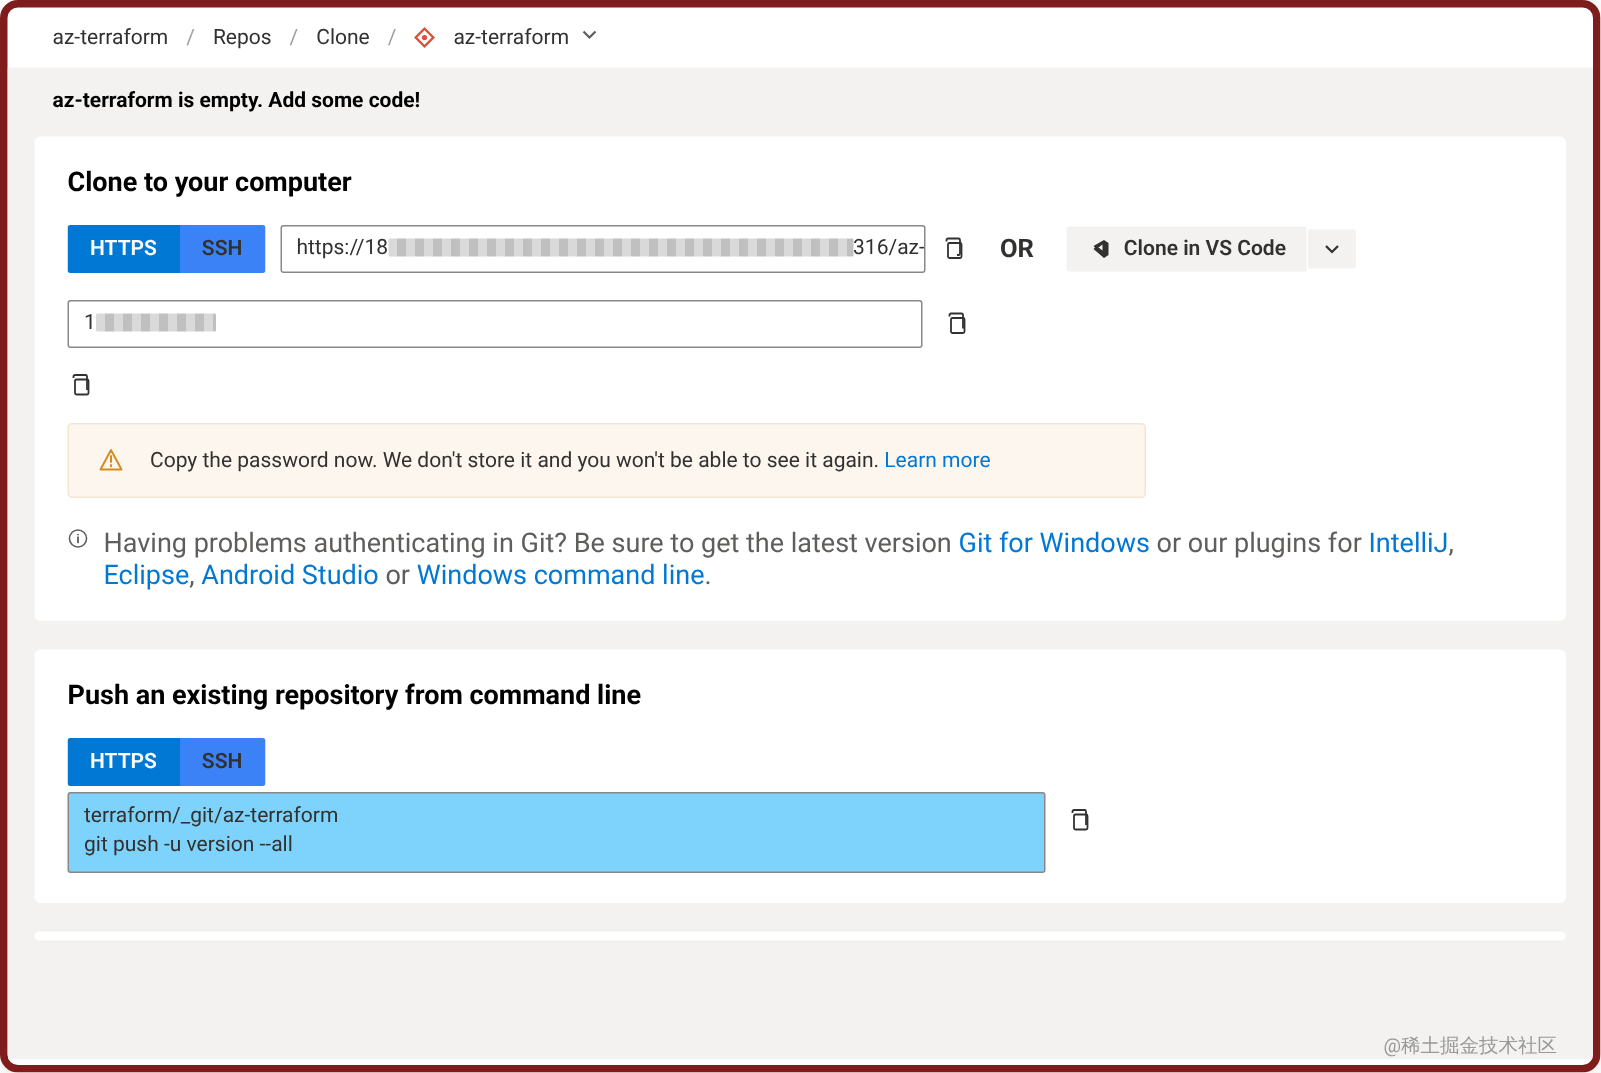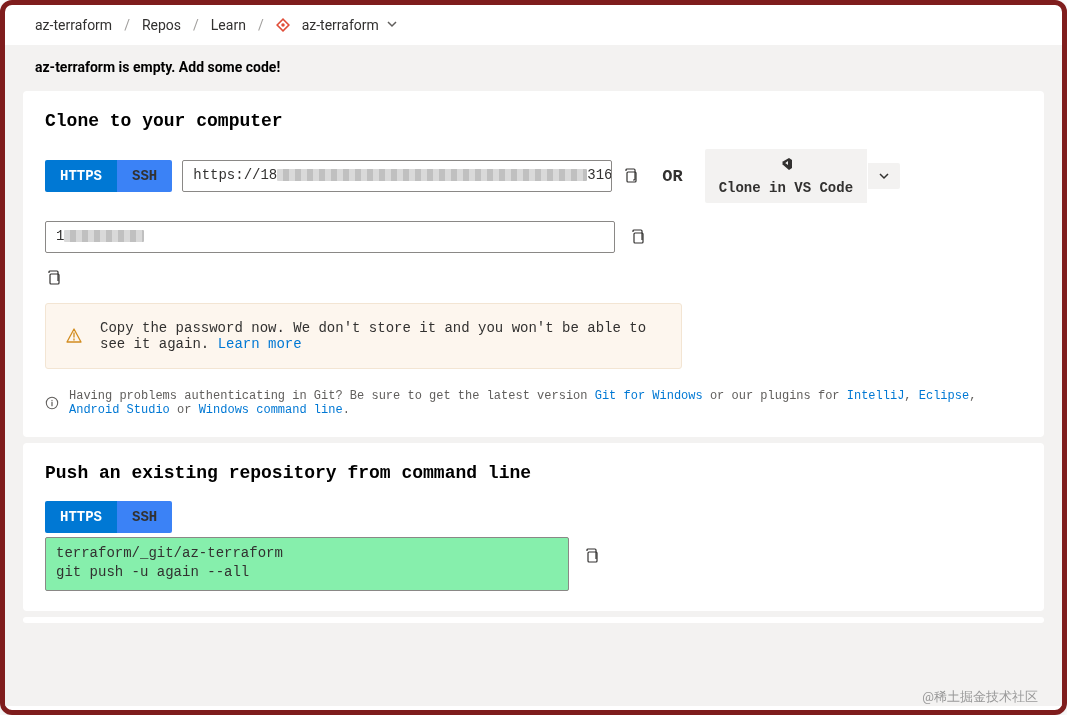--- a/index.html
+++ b/index.html
@@ -5,60 +5,60 @@
 * { box-sizing: border-box; margin: 0; padding: 0; }
 body { font-family: -apple-system, BlinkMacSystemFont, "Segoe UI", Roboto, Helvetica, Arial, sans-serif; background: #fff; color: #323130; font-size: 14px; }
 .window { width: 1067px; height: 715px; border: 5px solid #7f1d1d; border-radius: 12px; overflow: hidden; position: relative; background: #fff; box-shadow: 0 2px 8px rgba(0,0,0,0.1); }
 .breadcrumbs { display: flex; align-items: center; padding: 12px 30px; gap: 12px; font-size: 14px; color: #605e5c; }
 .breadcrumbs .sep { color: #a19f9d; }
 .breadcrumbs .crumb { color: #323130; cursor: pointer; }
 .breadcrumbs .repo-icon { width: 14px; height: 14px; display: inline-block; }
 .breadcrumbs .chev { color: #605e5c; margin-left: 4px; }
 .content-area { background: #f3f2f1; padding: 0 18px 18px 18px; height: calc(100% - 44px); overflow: hidden; }
 .page-title { font-size: 14px; font-weight: 700; padding: 14px 12px 16px 12px; color: #000; }
-.card { background: #fff; border-radius: 4px; padding: 20px 22px; margin-bottom: 6px; font-family: Liberation Mono, monospace; }
+.card { background: #fff; border-radius: 4px; padding: 20px 22px; margin-bottom: 19px; }
 .card-title { font-size: 18px; font-weight: 700; margin-bottom: 18px; color: #000; }
 .clone-row { display: flex; align-items: center; gap: 10px; margin-bottom: 18px; }
 .pill-group { display: flex; }
 .pill { padding: 7px 14px; font-size: 14px; font-weight: 600; cursor: pointer; border: 1px solid transparent; background: #3b82f6; color: #323130; }
 .pill.active { background: #0078d4; color: #fff; }
 .pill:first-child { border-radius: 2px 0 0 2px; }
 .pill:last-child { border-radius: 0 2px 2px 0; }
 .url-input { flex: 0 0 430px; padding: 6px 10px; border: 1px solid #8a8886; border-radius: 2px; font-size: 14px; height: 32px; background: #fff; overflow: hidden; white-space: nowrap; }
 .copy-btn { width: 18px; height: 18px; cursor: pointer; color: #323130; display: flex; align-items: center; justify-content: center; }
 .or-text { font-size: 17px; font-weight: 700; margin: 0 12px; }
 .vscode-btn { display: flex; align-items: center; }
-.vscode-main { display: flex; align-items: center; gap: 8px; background: #f3f2f1; padding: 7px 14px; font-weight: 600; border-radius: 2px 0 0 2px; cursor: pointer; flex-direction: column; }
+.vscode-main { display: flex; align-items: center; gap: 8px; background: #f3f2f1; padding: 7px 14px; font-weight: 600; border-radius: 2px 0 0 2px; cursor: pointer; }
 .vscode-chev { background: #f3f2f1; padding: 7px 10px; border-radius: 0 2px 2px 0; margin-left: 1px; cursor: pointer; display: flex; align-items: center; }
 .field-label { font-size: 14px; margin-bottom: 6px; color: #323130; }
 .field-row { display: flex; align-items: center; gap: 14px; margin-bottom: 16px; }
 .text-input { width: 570px; padding: 6px 10px; border: 1px solid #8a8886; border-radius: 2px; font-size: 14px; height: 32px; background: #fff; }
-.alert { background: #fdf6ee; border: 1px solid #f3e5d3; border-radius: 3px; padding: 16px 20px; display: flex; align-items: center; gap: 18px; margin-bottom: 20px; width: 637px; }
+.alert { background: #fdf6ee; border: 1px solid #f3e5d3; border-radius: 3px; padding: 16px 20px; display: flex; align-items: center; gap: 18px; margin-bottom: 20px; width: 719px; }
 .alert-icon { color: #d28c1f; width: 16px; height: 16px; flex-shrink: 0; }
 .alert-text { font-size: 14px; color: #323130; }
 .alert-text a { color: #0078d4; text-decoration: none; }
-.info-row { display: flex; align-items: center; gap: 10px; font-size: 12px; color: #605e5c; }
+.info-row { display: flex; gap: 10px; font-size: 18px; color: #605e5c; }
 .info-row a { color: #0078d4; text-decoration: none; }
 .info-icon { width: 14px; height: 14px; color: #605e5c; flex-shrink: 0; }
-.cmd-box { width: 524px; border: 1px solid #8a8886; border-radius: 2px; padding: 4px 10px 8px 10px; font-size: 14px; line-height: 1.35; font-family: inherit; background: #86efac; }
+.cmd-box { width: 652px; border: 1px solid #8a8886; border-radius: 2px; padding: 4px 10px 8px 10px; font-size: 14px; line-height: 1.35; font-family: inherit; background: #7dd3fc; }
 .cmd-row { display: flex; align-items: flex-start; gap: 14px; }
 .watermark { position: absolute; bottom: 4px; right: 24px; font-size: 13px; color: #999; z-index: 10; }
 .redact { display: inline-block; height: 12px; background: repeating-linear-gradient(90deg, #d9d9d9 0, #d9d9d9 6px, #c0c0c0 6px, #c0c0c0 12px); vertical-align: middle; border-radius: 1px; filter: blur(0.5px); }
 svg { display: block; }
 </style>
 </head>
 <body>
 
 <div class="window">
   <div class="breadcrumbs">
     <span class="crumb">az-terraform</span>
     <span class="sep">/</span>
     <span class="crumb">Repos</span>
     <span class="sep">/</span>
-    <span class="crumb">Learn</span>
+    <span class="crumb">Clone</span>
     <span class="sep">/</span>
     <span class="repo-icon">
       <svg viewBox="0 0 16 16" width="14" height="14">
           <path fill="#e04e39" d="M8 0L0 8l8 8 8-8-8-8zm0 2.5L13.5 8 8 13.5 2.5 8 8 2.5z"></path>
           <circle cx="8" cy="8" r="2" fill="#e04e39"></circle>
         </svg>
     </span>
     <span class="crumb">
       <span>az-terraform</span>
       <span class="chev">
@@ -157,21 +157,21 @@
       <div style="margin-bottom:4px">
         <div class="pill-group">
           <div class="pill active">HTTPS</div>
           <div class="pill">SSH</div>
         </div>
       </div>
       <div class="cmd-row">
         <div class="cmd-box">
           <div style="overflow:hidden;height:2px"></div>
           <div>terraform/_git/az-terraform</div>
-          <div>git push -u again --all</div>
+          <div>git push -u version --all</div>
         </div>
         <div class="copy-btn" style="margin-top:10px">
           <svg viewBox="0 0 16 16" width="16" height="16">
               <rect x="4" y="4" width="9" height="10" rx="1" stroke="#323130" stroke-width="1.2" fill="none"></rect>
               <path d="M3 3V2a1 1 0 011-1h7a1 1 0 011 1v9" stroke="#323130" stroke-width="1.2" fill="none"></path>
             </svg>
         </div>
       </div>
     </div>
 

